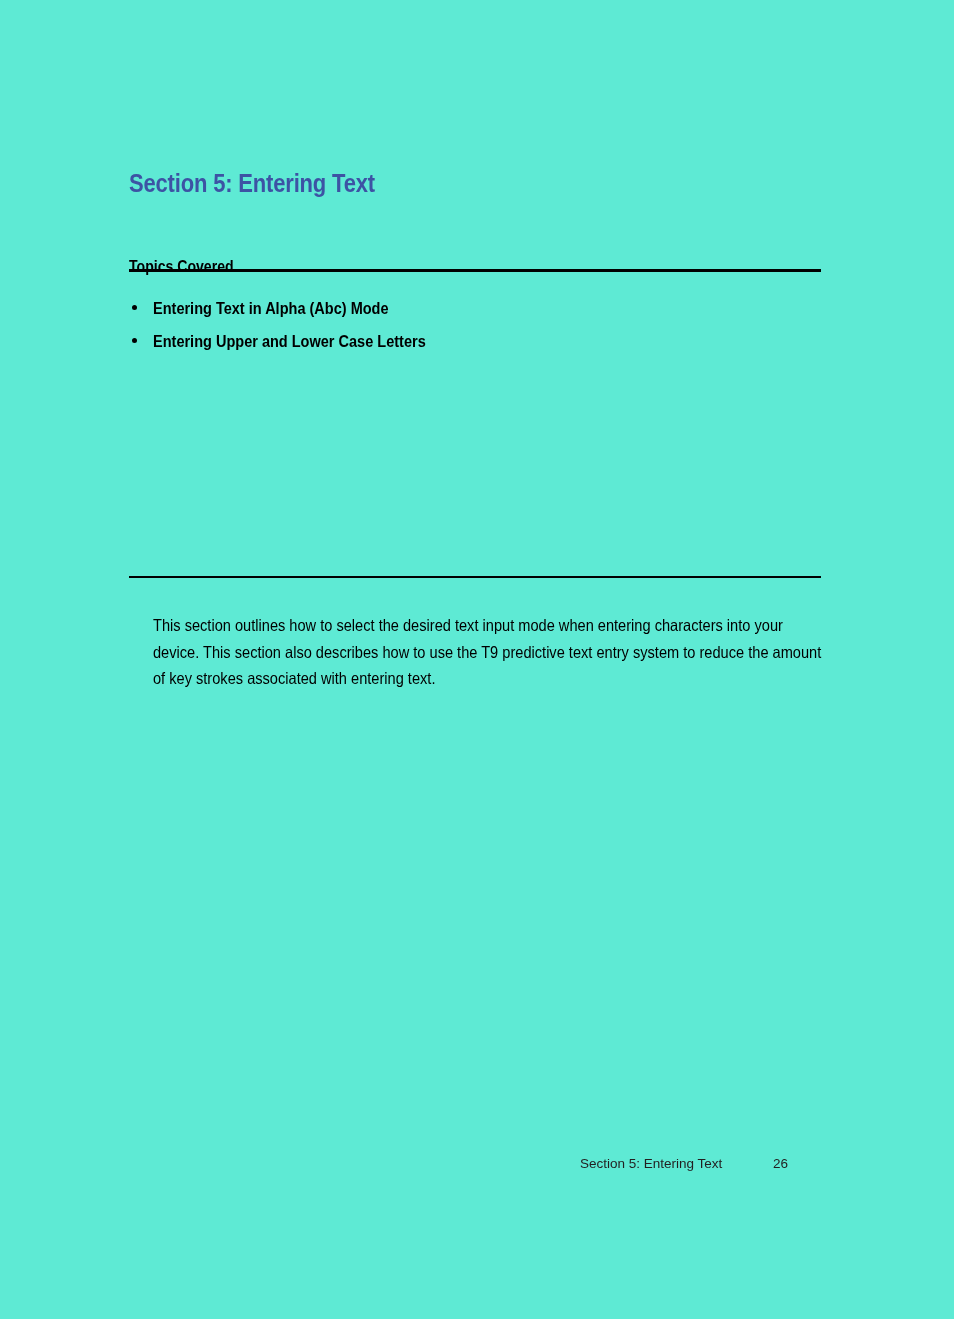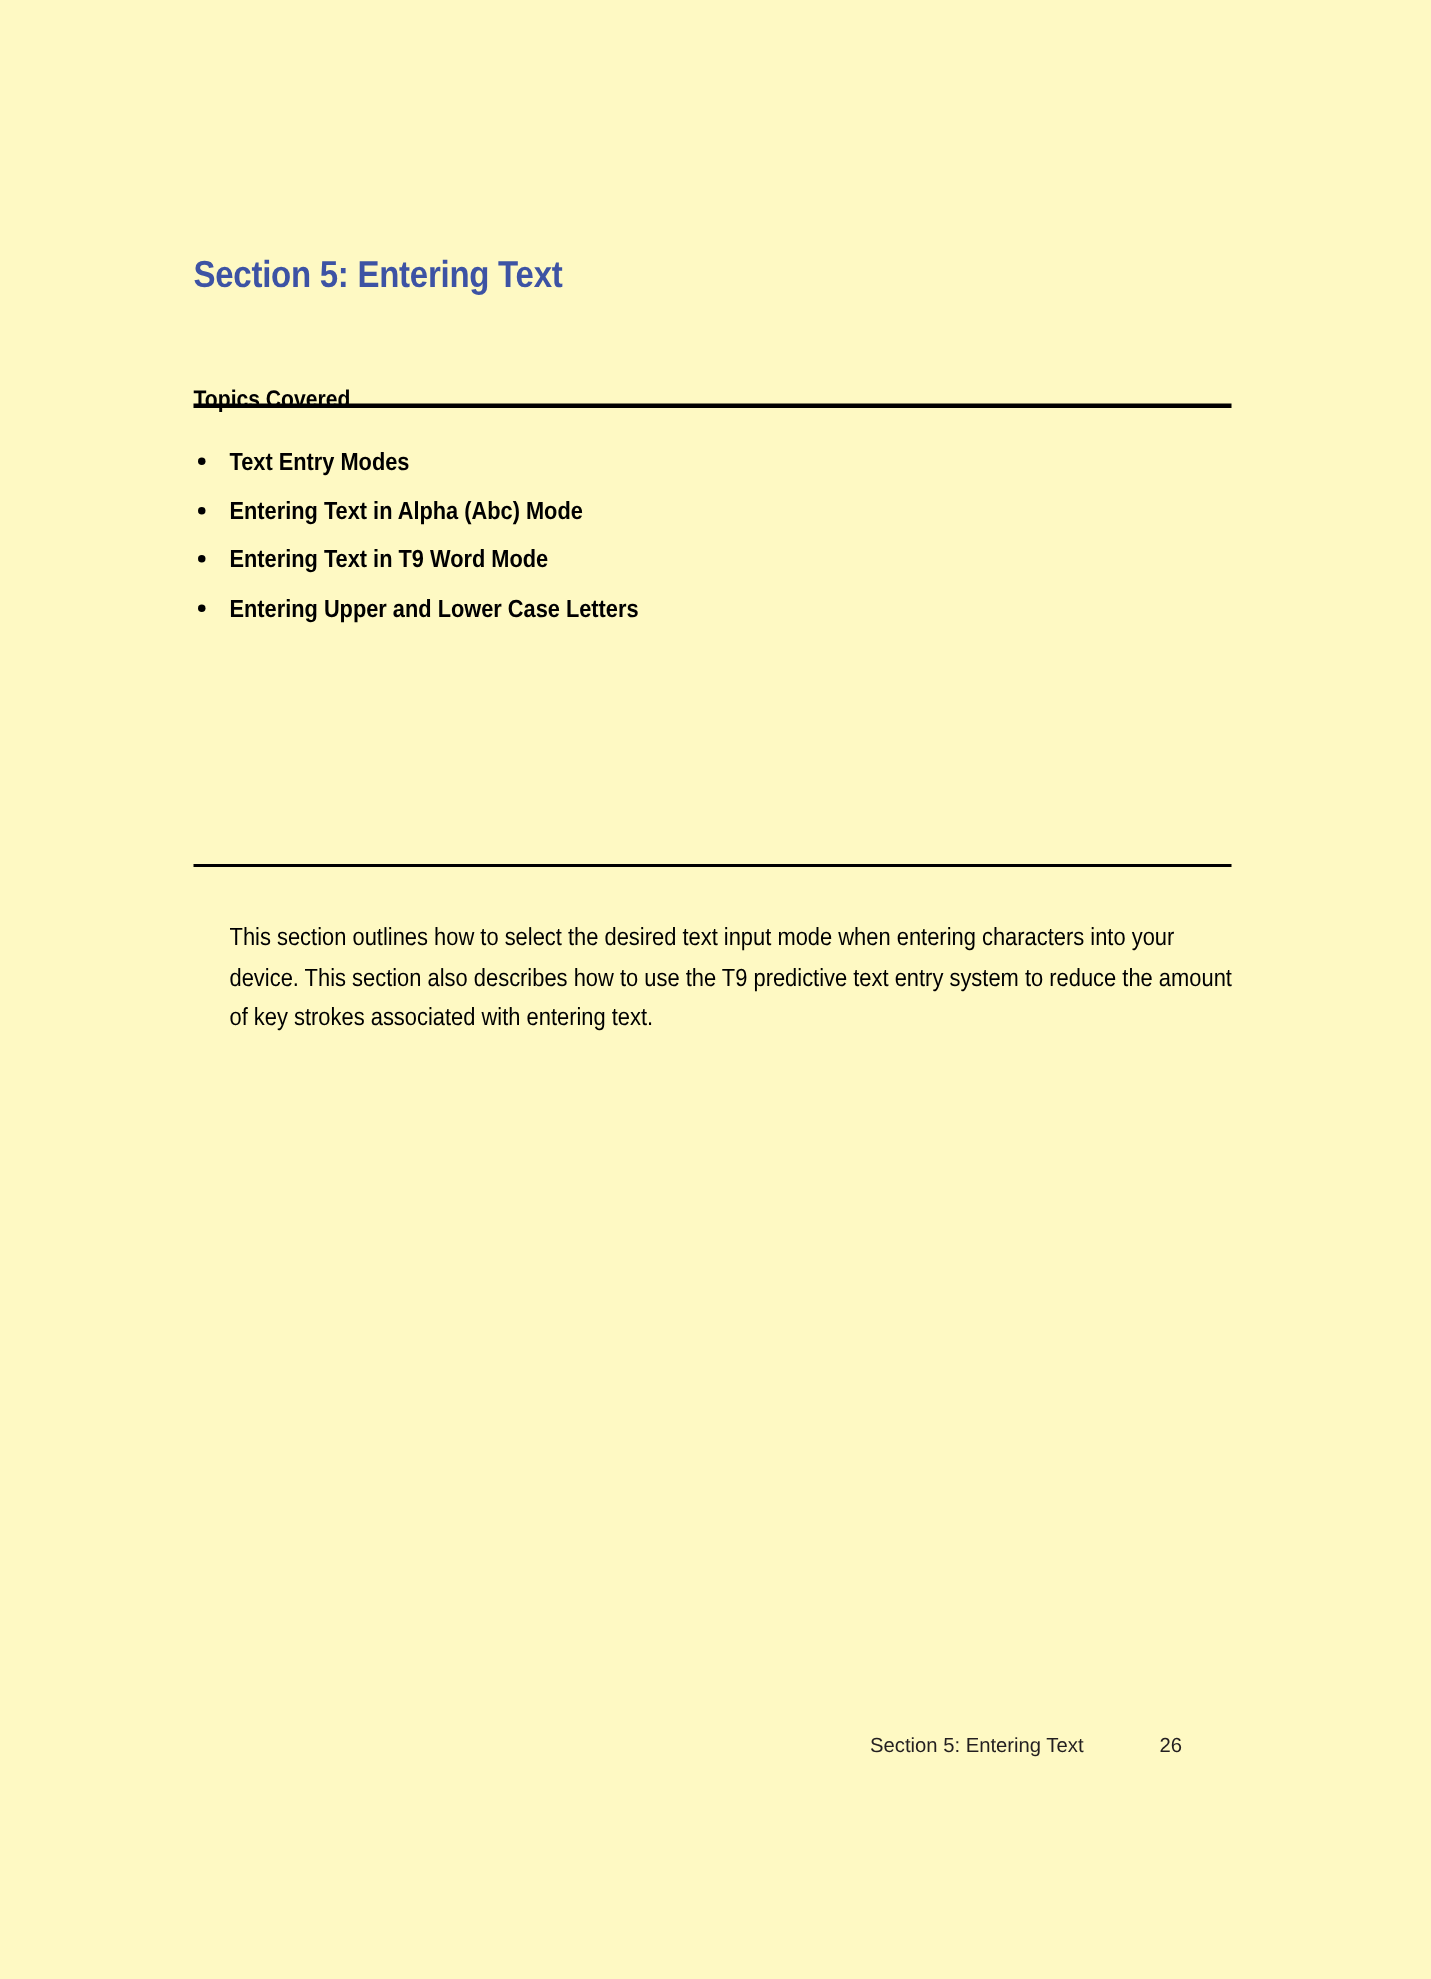--- a/index.html
+++ b/index.html
@@ -11,21 +11,21 @@
     width: 954px;
     height: 1319px;
     position: relative;
     font-family: "Liberation Sans", "DejaVu Sans", sans-serif;
     -webkit-font-smoothing: antialiased;
   }
 
   .page {
     position: absolute;
     inset: 0;
-    background: #fef9c3;
+    background: #5eead4;
   }
 
   
   .section-title {
     position: absolute;
     left: 129px;
     top: 151px;
     font-family: "Liberation Sans Narrow", "Liberation Sans", sans-serif;
     font-weight: bold;
     font-size: 25px;
@@ -161,29 +161,21 @@
 
   <h1 class="section-title">Section 5: Entering Text</h1>
 
   <h2 class="topics-heading">Topics Covered</h2>
 
   <div class="rule-thick"></div>
 
   <ul class="topics-list">
     <li class="topic-item">
       <span class="topic-bullet"></span>
-      <span class="topic-label">Text Entry Modes</span>
-    </li>
-    <li class="topic-item">
-      <span class="topic-bullet"></span>
       <span class="topic-label">Entering Text in Alpha (Abc) Mode</span>
-    </li>
-    <li class="topic-item">
-      <span class="topic-bullet"></span>
-      <span class="topic-label">Entering Text in T9 Word Mode</span>
     </li>
     <li class="topic-item">
       <span class="topic-bullet"></span>
       <span class="topic-label">Entering Upper and Lower Case Letters</span>
     </li>
   </ul>
 
   <div class="rule-thin"></div>
 
   <p class="intro-paragraph">This section outlines how to select the desired text input mode when entering characters into your device. This section also describes how to use the T9 predictive text entry system to reduce the amount of key strokes associated with entering text.</p>

